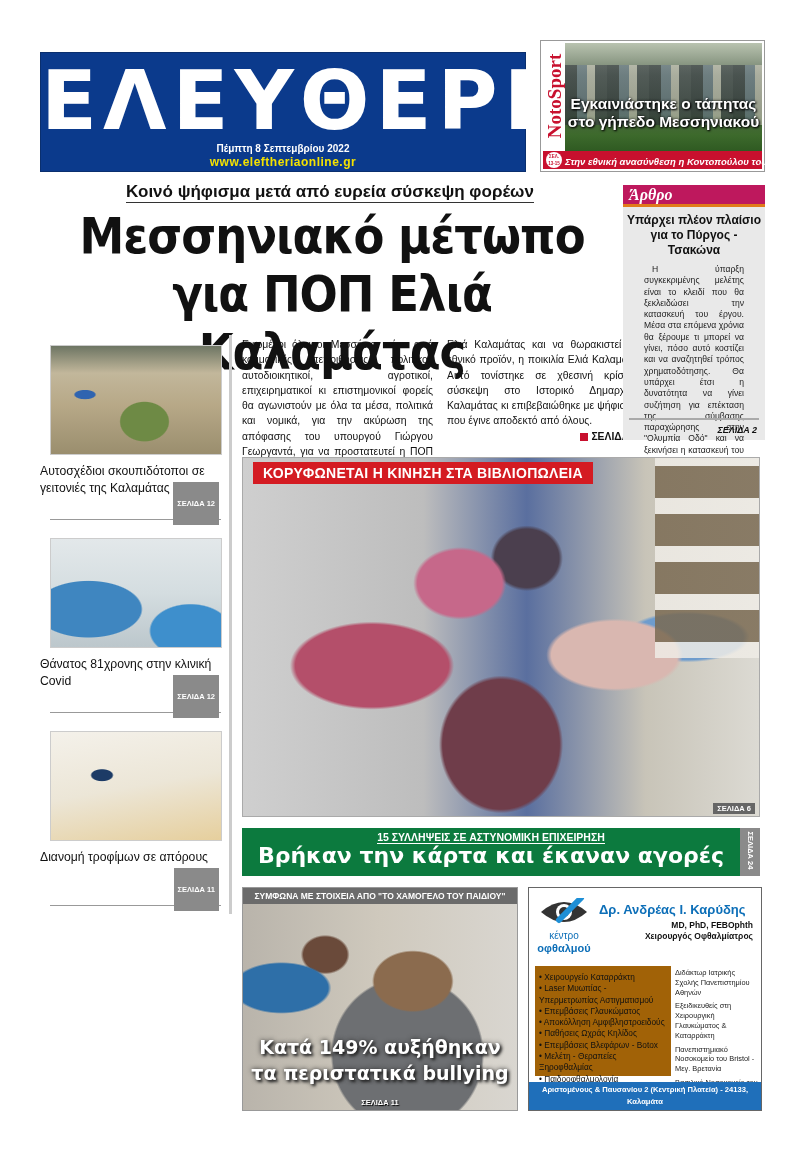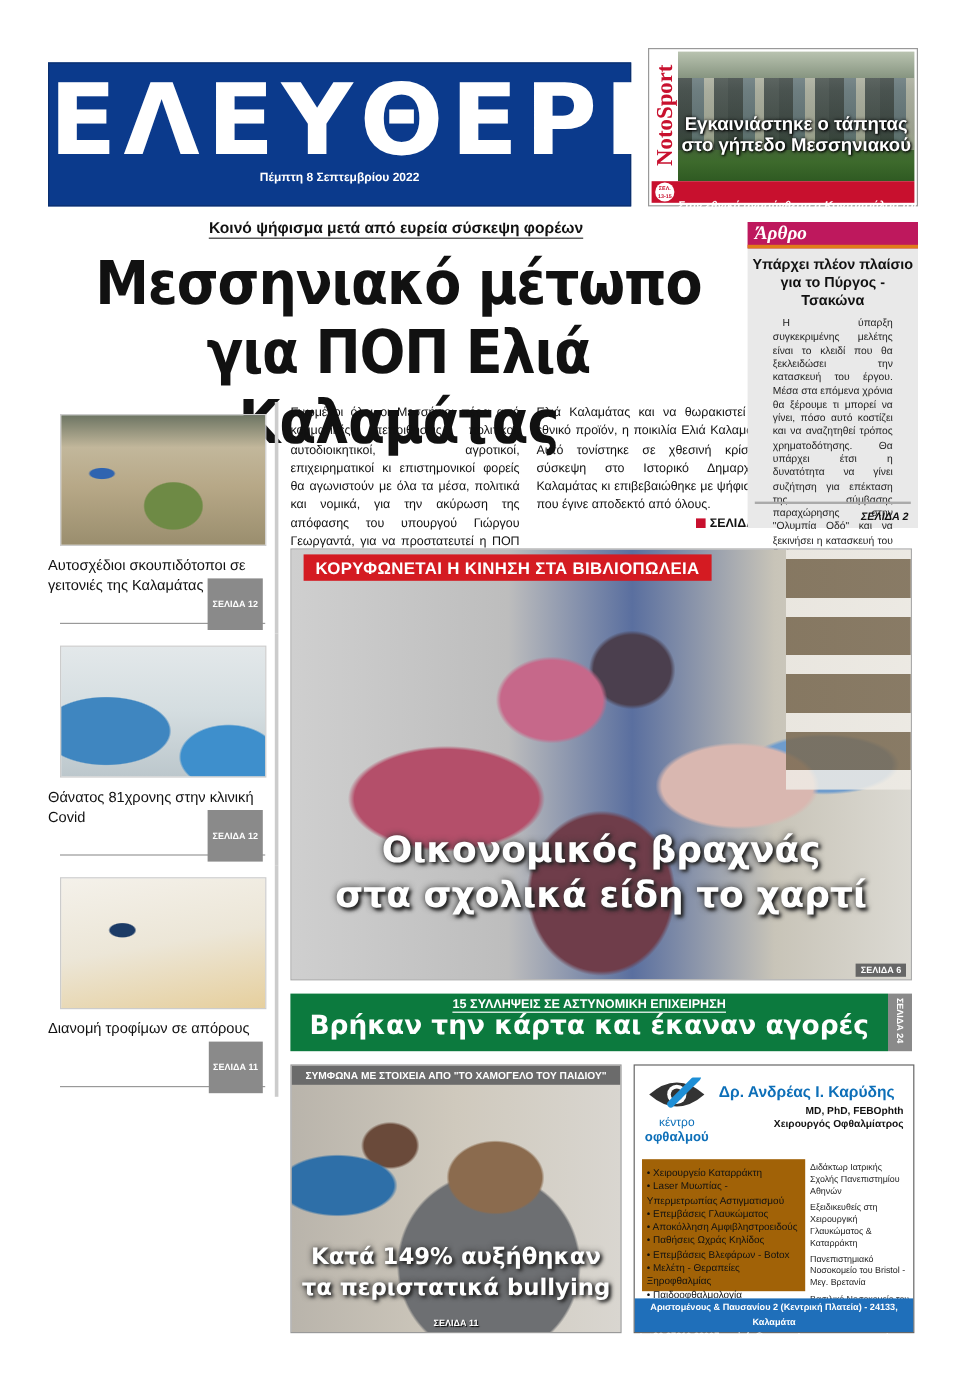--- a/index.html
+++ b/index.html
@@ -15,24 +15,24 @@
 
   
   .noto { left: 540px; top: 40px; width: 225px; height: 132px; border: 1px solid #999; background: #fff; }
   .noto-brand { position: absolute; left: 2px; top: 2px; width: 22px; height: 110px; background: #fff; }
   .noto-brand span { position: absolute; left: -42px; top: 42px; width: 108px; transform: rotate(-90deg); font-family: "Liberation Serif", serif; font-weight: bold; font-size: 19px; color: #c8102e; text-align: center; }
   .noto-photo { position: absolute; left: 24px; top: 2px; right: 2px; height: 108px; background: linear-gradient(180deg, #b9c3b0 0%, #6f7f6a 30%, #4d5f46 60%, #3d6a2c 85%, #2f5a22 100%); }
   .noto-photo .people { position: absolute; left: 0; right: 0; top: 22px; height: 60px; background: repeating-linear-gradient(90deg, #2b2f3a 0 12px, #6c7d92 12px 22px, #d9d3c8 22px 30px, #3a3e48 30px 42px); opacity: .55; }
   .noto-head { position: absolute; left: 24px; right: 2px; top: 44px; text-align: center; color: #fff; font-weight: bold; font-size: 15.5px; line-height: 18px; text-shadow: 1px 1px 2px #000, 0 0 3px #000; margin-top: 10px; }
   .noto-bar { position: absolute; left: 2px; right: 2px; bottom: 2px; height: 18px; background: #c8102e; }
   .noto-badge { position: absolute; left: 3px; top: 1px; width: 16px; height: 16px; border-radius: 50%; background: #fff; color: #c8102e; font-size: 4.5px; font-weight: bold; text-align: center; line-height: 7px; padding-top: 1px; }
-  .noto-sub { position: absolute; left: 22px; right: 2px; top: 15px; color: #fff; font-style: italic; font-weight: bold; font-size: 9.5px; white-space: nowrap; }
-
-  
-  .kicker { left: 40px; top: 182px; width: 580px; text-align: center; font-size: 13px; font-weight: bold; color: #111; }
+  .noto-sub { position: absolute; left: 22px; right: 2px; top: 5px; color: #fff; font-style: italic; font-weight: bold; font-size: 9.5px; white-space: nowrap; }
+
+  
+  .kicker { left: 40px; top: 182px; width: 580px; text-align: center; font-size: 17px; font-weight: bold; color: #111; }
   .kicker span { border-bottom: 1px solid #333; padding-bottom: 1px; }
   .headline { left: 36px; top: 207px; width: 592px; text-align: center; font-family: "DejaVu Sans", sans-serif; font-weight: bold; font-size: 45px; line-height: 52px; letter-spacing: -1px; transform: scaleY(1.12); transform-origin: top; }
 
   
   .arthro { left: 623px; top: 185px; width: 142px; height: 255px; background: #e9e9e9; }
   .arthro-title { height: 22px; background: #be185d; border-bottom: 3px solid #e07b1a; color: #fff; font-family: "Liberation Serif", serif; font-style: italic; font-weight: bold; font-size: 16px; padding-left: 6px; line-height: 20px; }
   .arthro-head { text-align: center; font-weight: bold; font-size: 12px; line-height: 15px; margin: 6px 4px 6px; }
   .arthro-body { font-size: 8.6px; line-height: 11.3px; margin: 0 21px; text-align: justify; text-indent: 8px; color: #222; }
   .arthro-rule { position: absolute; left: 6px; right: 6px; bottom: 20px; border-top: 2px solid #aaa; }
   .arthro-page { position: absolute; right: 8px; bottom: 5px; font-size: 9px; font-style: italic; font-weight: bold; }
@@ -107,20 +107,21 @@
 </style>
 </head>
 <body>
 
 <div class="abs topline" style="left:40px">Τηλ. 2721021421, email: elefklm@gmail.com</div>
 <div class="abs topline" style="left:390px; width:136px; text-align:right">Αρ. φύλλου 13370 - Τιμή 1€</div>
 
 <div class="abs masthead">
   <div class="logo">ΕΛΕΥΘΕΡΙΑ</div>
   <div class="mast-date">Πέμπτη 8 Σεπτεμβρίου 2022</div>
+  <div class="mast-url">www.eleftheriaonline.gr</div>
 </div>
 
 <div class="abs noto">
   <div class="noto-photo">
       <div class="people"></div>
     </div>
   <div class="noto-brand">
       <span>NotoSport</span>
     </div>
   <div class="noto-head">Εγκαινιάστηκε ο τάπητας στο γήπεδο Μεσσηνιακού</div>
@@ -163,24 +164,20 @@
     <div class="photo ph-bag"></div>
     <div class="cap">Διανομή τροφίμων σε απόρους</div>
     <div class="rule"></div>
     <div class="pg">ΣΕΛΙΔΑ 11</div>
   </div>
 </div>
 
 <div class="abs bigphoto">
   <div class="shelf"></div>
   <div class="big-kicker">ΚΟΡΥΦΩΝΕΤΑΙ Η ΚΙΝΗΣΗ ΣΤΑ ΒΙΒΛΙΟΠΩΛΕΙΑ</div>
-  <div class="big-head">
-    <div>Οικονομικός βραχνάς</div>
-    <div>στα σχολικά είδη το χαρτί</div>
-  </div>
   <div class="big-pg">ΣΕΛΙΔΑ 6</div>
 </div>
 
 <div class="abs green">
   <div class="green-k"><span>15 ΣΥΛΛΗΨΕΙΣ ΣΕ ΑΣΤΥΝΟΜΙΚΗ ΕΠΙΧΕΙΡΗΣΗ</span></div>
   <div class="green-h">Βρήκαν την κάρτα και έκαναν αγορές</div>
 </div>
 <div class="abs green-pg">
     <span>ΣΕΛΙΔΑ 24</span>
   </div>

